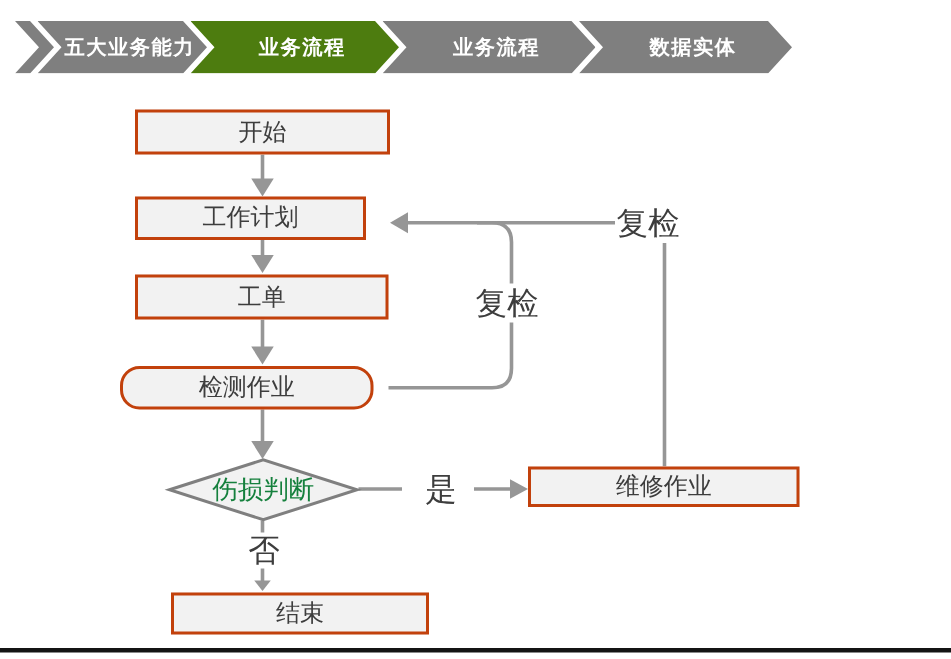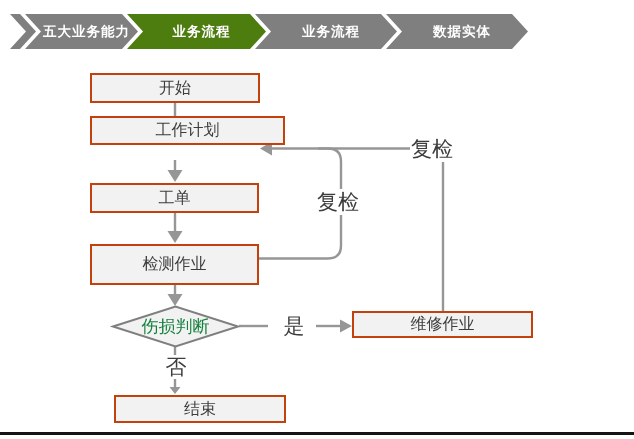--- a/index.html
+++ b/index.html
@@ -54,23 +54,23 @@
     box-sizing: border-box;
     background: #F2F2F2;
     border: 2px solid #c2410c;
     display: flex;
     align-items: center;
     justify-content: center;
     font-size: 16px;
     color: #3D3D3D;
   }
   .node-start   { left:  90px; top:  73px; width: 170px; height: 30px; }
-  .node-plan    { left:  90px; top: 116px; width: 195px; height: 29px; }
+  .node-plan    { left:  90px; top: 131px; width: 154px; height: 29px; }
   .node-order   { left:  90px; top: 183px; width: 169px; height: 30px; }
-  .node-inspect { left:  90px; top: 244px; width: 169px; height: 41px; }
+  .node-inspect { left:  80px; top: 244px; width: 169px; height: 29px; border-radius: 13px; }
   .node-repair  { left: 352px; top: 311px; width: 181px; height: 27px; }
   .node-end     { left:  90px; top: 395px; width: 172px; height: 28px; margin-left: 24px; }
 
   .diamond-label {
     position: absolute;
     left: 114px; top: 315px; width: 123px; height: 22px;
     z-index: 2;
     display: flex; align-items: center; justify-content: center;
     font-size: 17px; color: #15803d;
   }

